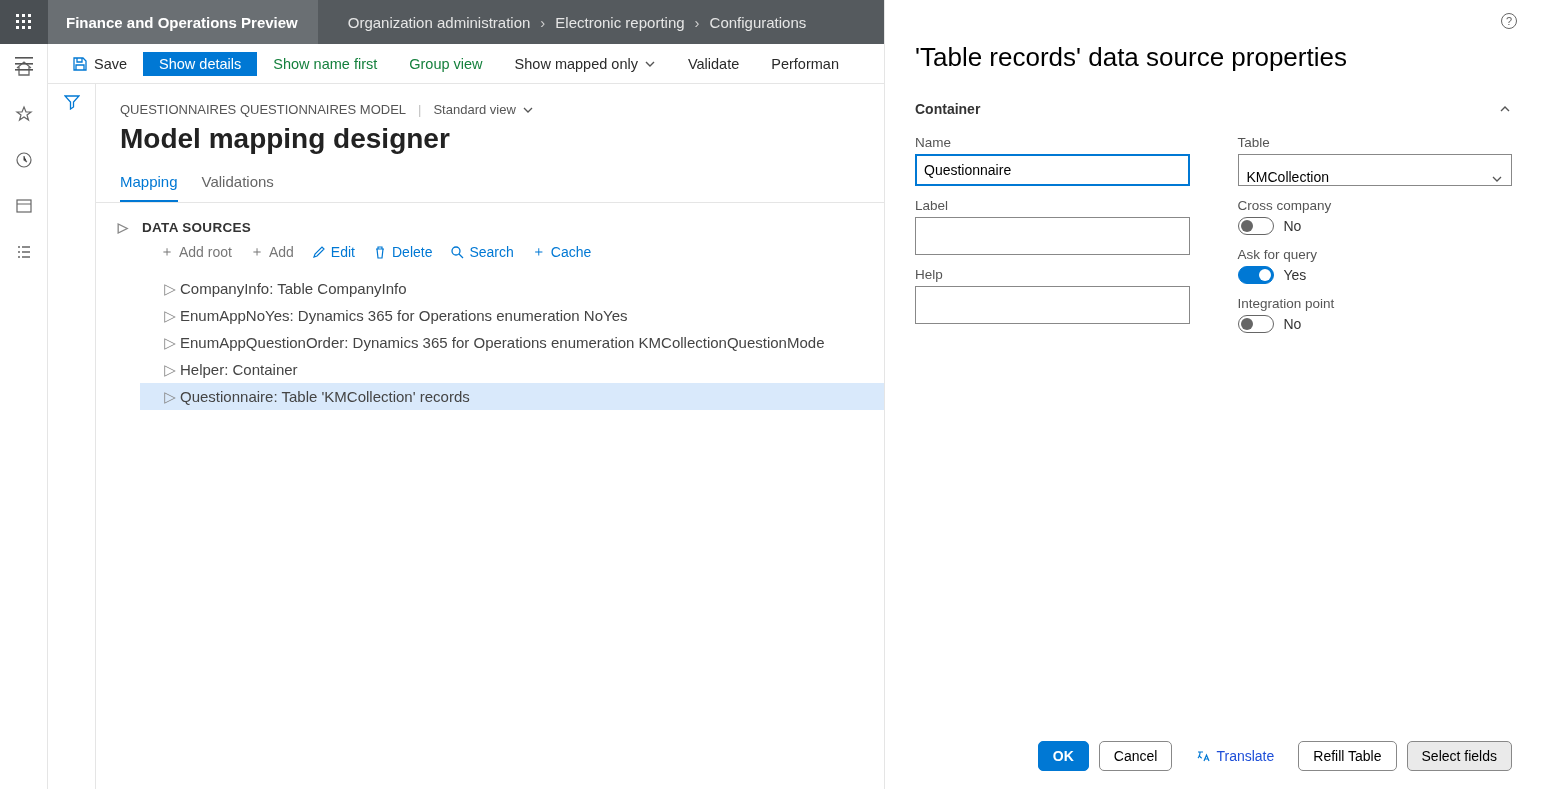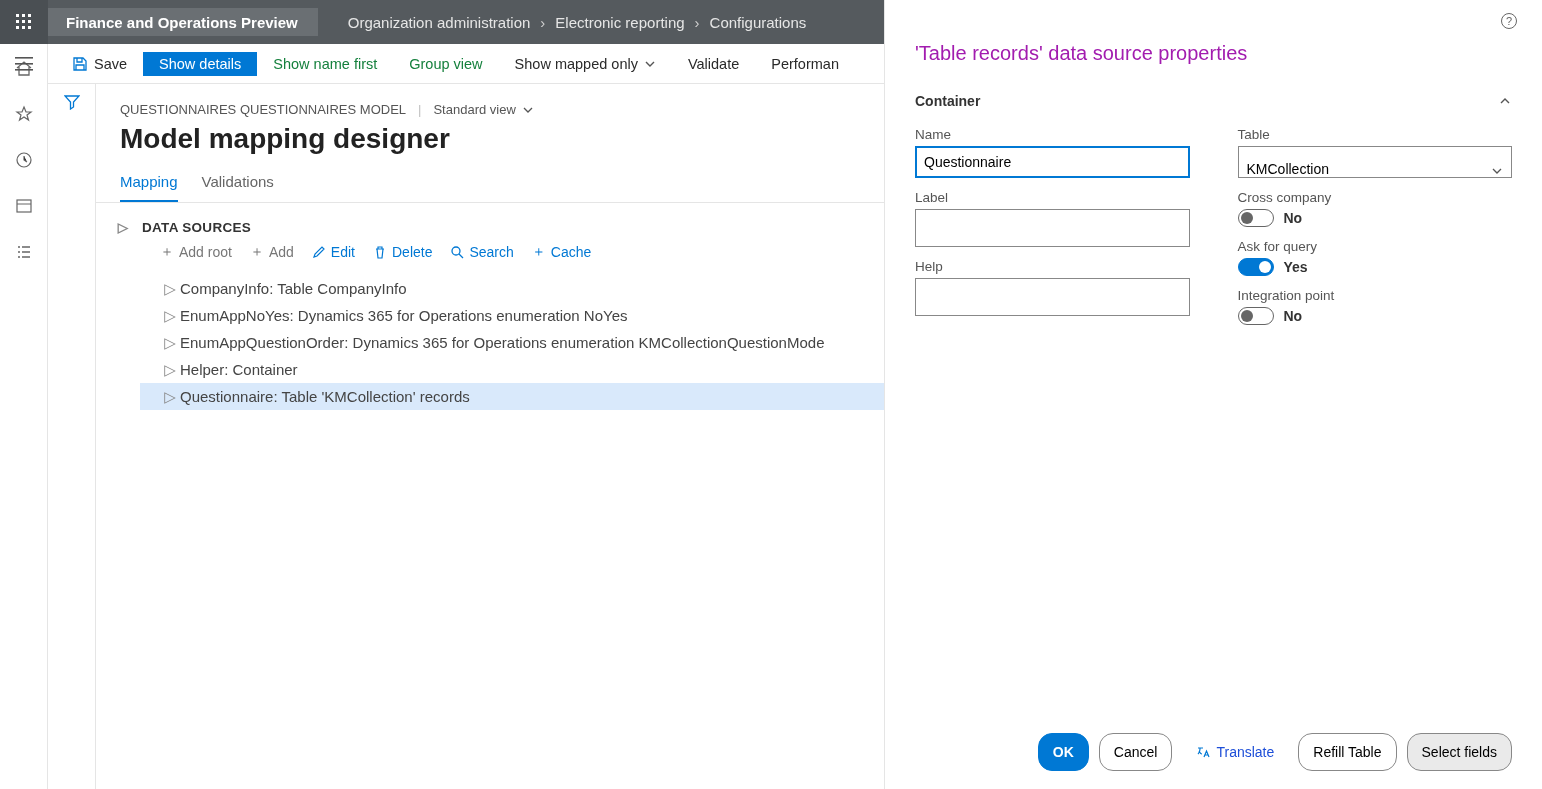--- a/index.html
+++ b/index.html
@@ -2,21 +2,21 @@
 <html><head>
 <meta charset="utf-8">
 <style>
   * { box-sizing: border-box; margin: 0; padding: 0; font-family: "Segoe UI", Arial, sans-serif; }
   body { width: 1542px; height: 789px; overflow: hidden; background: #fff; position: relative; }
 
   
   .header-dark { background: #555a5e; color: #fff; height: 44px; display: flex; align-items: center; padding: 0 0 0 0; font-size: 15px; }
   .waffle { width: 48px; height: 44px; display:flex; align-items:center; justify-content:center; background:#4a4f53; cursor:pointer; }
   .waffle svg { fill:#fff; }
-  .app-title { padding: 0 20px 0 18px; font-weight: 600; height:28px; display:flex; align-items:center; background:#6a6f73; }
+  .app-title { padding: 0 20px 0 18px; font-weight: 600; height:44px; display:flex; align-items:center; background:#6a6f73; }
   .breadcrumb { display:flex; align-items:center; padding-left: 24px; color:#e6e6e6; }
   .breadcrumb .crumb { padding: 0 6px; cursor: pointer; }
   .breadcrumb .sep { padding: 0 4px; color:#d0d0d0; }
 
   
   .cmdbar { height: 40px; border-bottom: 1px solid #e5e5e5; display:flex; align-items:center; padding-left: 56px; font-size:14.5px; color:#2a2a2a; position:relative; }
   .cmdbar .cmd { padding: 0 16px; height:24px; display:flex; align-items:center; cursor:pointer; gap:6px; }
   .cmdbar .cmd.primary { background:#0078d4; color:#fff; }
   .cmdbar .cmd.link { color:#15803d; }
   .dropdown-chevron { width:12px; height:12px; }
@@ -48,38 +48,38 @@
   .ds-toolbar .tb.muted { color:#777; }
 
   .tree { padding: 6px 0 0 44px; font-size:15px; color:#444; }
   .tree .node { display:flex; align-items:center; height:27px; padding-left:20px; cursor:default; white-space:nowrap; overflow:hidden; text-overflow:ellipsis; }
   .tree .node .tw { width:20px; color:#888; cursor:pointer; text-align:center; }
   .tree .node.selected { background:#d9e9fb; }
 
   
   .sidepane { position:absolute; top:0; right:0; bottom:0; width:658px; background:#fff; border-left:1px solid #e5e5e5; padding:42px 30px 18px 30px; display:flex; flex-direction:column; }
   .sidepane .help { position:absolute; top:12px; right:24px; color:#555; cursor:pointer; }
-  .sidepane-title { font-size:20px; color:#a21caf; padding-bottom:28px; }
+  .sidepane-title { font-size:26px; color:#000000; padding-bottom:28px; }
   .section-head { display:flex; align-items:center; justify-content:space-between; font-weight:600; font-size:14px; color:#333; cursor:pointer; padding-bottom: 18px;}
 
   .form-grid { display:grid; grid-template-columns: 1fr 1fr; column-gap:48px; row-gap: 8px; align-items: start; }
   .fld label { display:block; font-size:13.5px; color:#555; margin-bottom:4px; }
   .fld input[type=text], .fld .select { width:100%; height:32px; border:1px solid #888; padding:0 8px; font-size:14px; background:#fff; }
   .fld.active input[type=text] { border-color:#0078d4; box-shadow: 0 0 0 1px #0078d4 inset;}
   .select { display:flex; align-items:flex-end; justify-content:space-between; cursor:pointer;}
 
-  .toggle-row { display:flex; align-items:center; gap:10px; margin-top:2px; margin-bottom: 12px; font-weight: bold; }
+  .toggle-row { display:flex; align-items:center; gap:10px; margin-top:2px; margin-bottom: 12px; }
   .toggle { width:36px; height:18px; border-radius:10px; background:#fff; border:1px solid #666; position:relative; cursor:pointer; }
   .toggle .knob { position:absolute; width:12px; height:12px; border-radius:50%; background:#666; top:2px; left:2px; transition:.15s;}
   .toggle.on { background:#0078d4; border-color:#0078d4; }
   .toggle.on .knob { background:#fff; left:20px; }
   .toggle-label { font-size:14px; color:#333; }
 
   .sidepane .footer { margin-top:auto; padding-top:16px; display:flex; justify-content:flex-end; gap:10px; align-items:center;}
-  .btn { height:38px; padding:0 14px; border:1px solid #888; background:#fff; font-size:14px; cursor:pointer; border-radius:14px; display:flex; align-items:center; gap:6px;}
+  .btn { height:30px; padding:0 14px; border:1px solid #888; background:#fff; font-size:14px; cursor:pointer; border-radius:5px; display:flex; align-items:center; gap:6px;}
   .btn.primary { background:#0078d4; color:#fff; border-color:#0078d4; font-weight:600;}
   .btn.link { border:none; color:#1d4ed8; background:transparent;}
   .btn.hover { background:#eaeaea; }
 
   .save-icon { width:16px; height:16px; }
   .ham { position:absolute; left:0; top:44px; width:48px; height:40px; display:flex; align-items:center; justify-content:center; color:#555; cursor:pointer; z-index:5; }
 </style>
 </head>
 <body>
 

